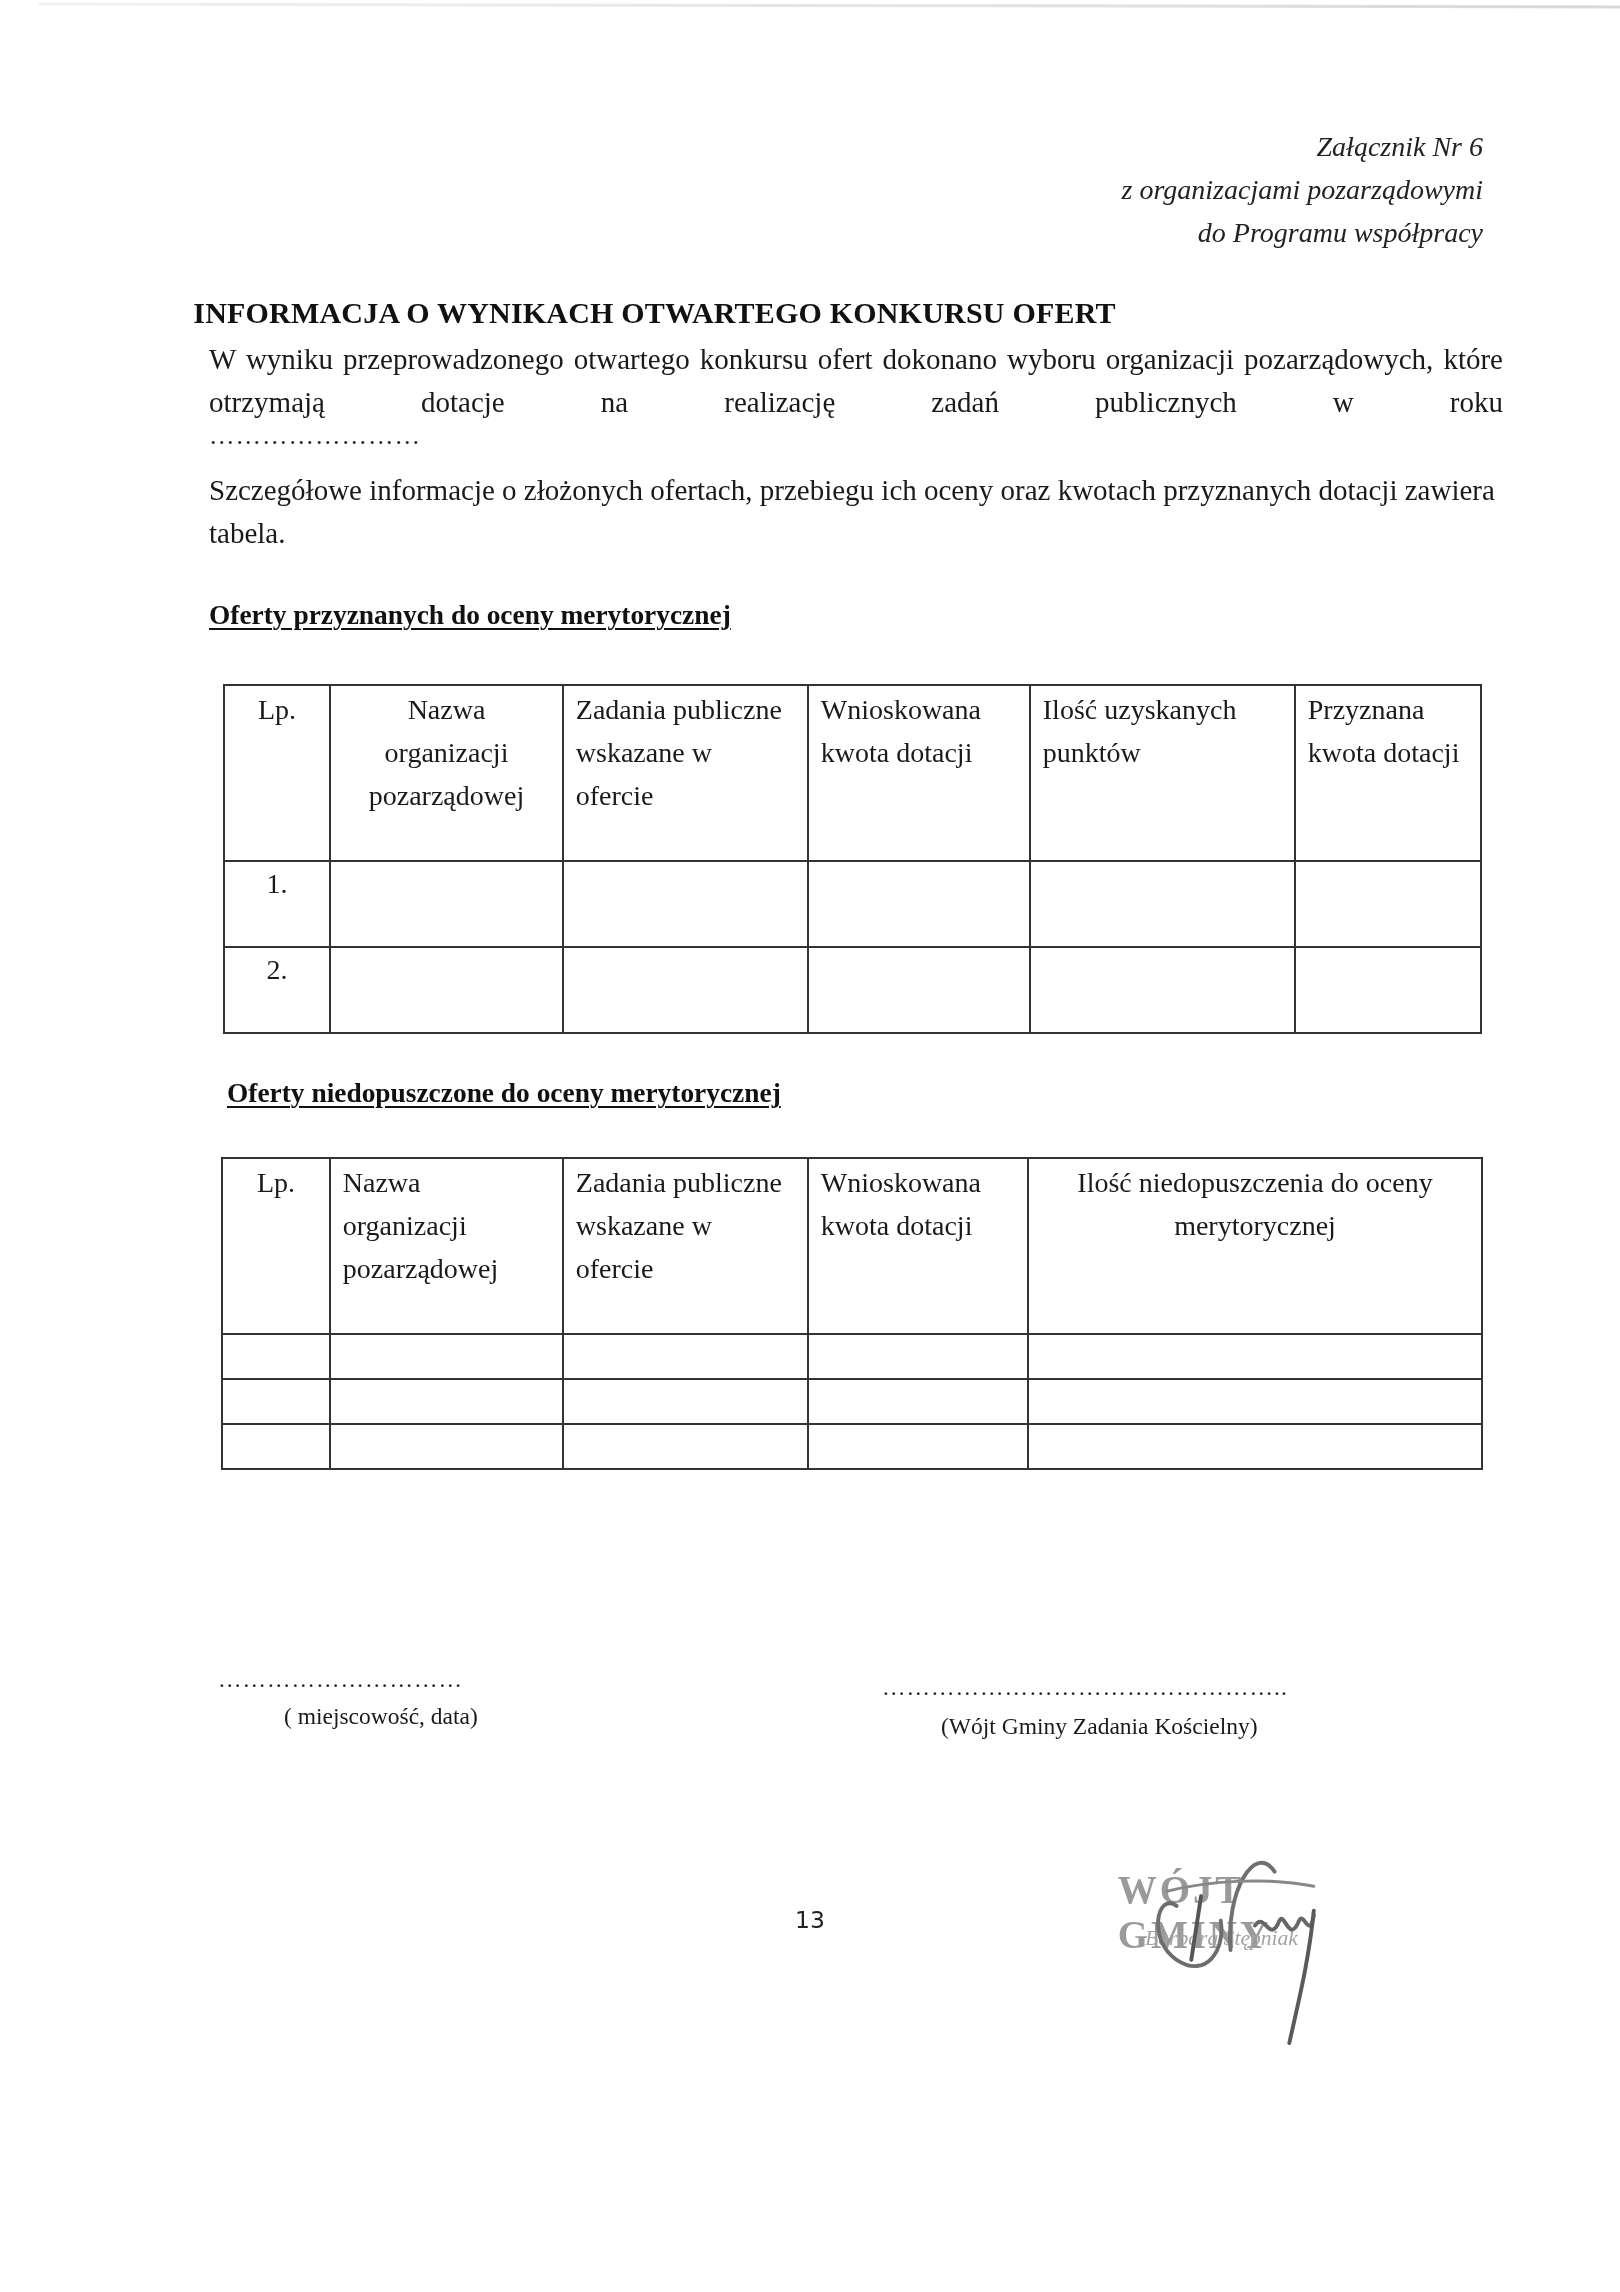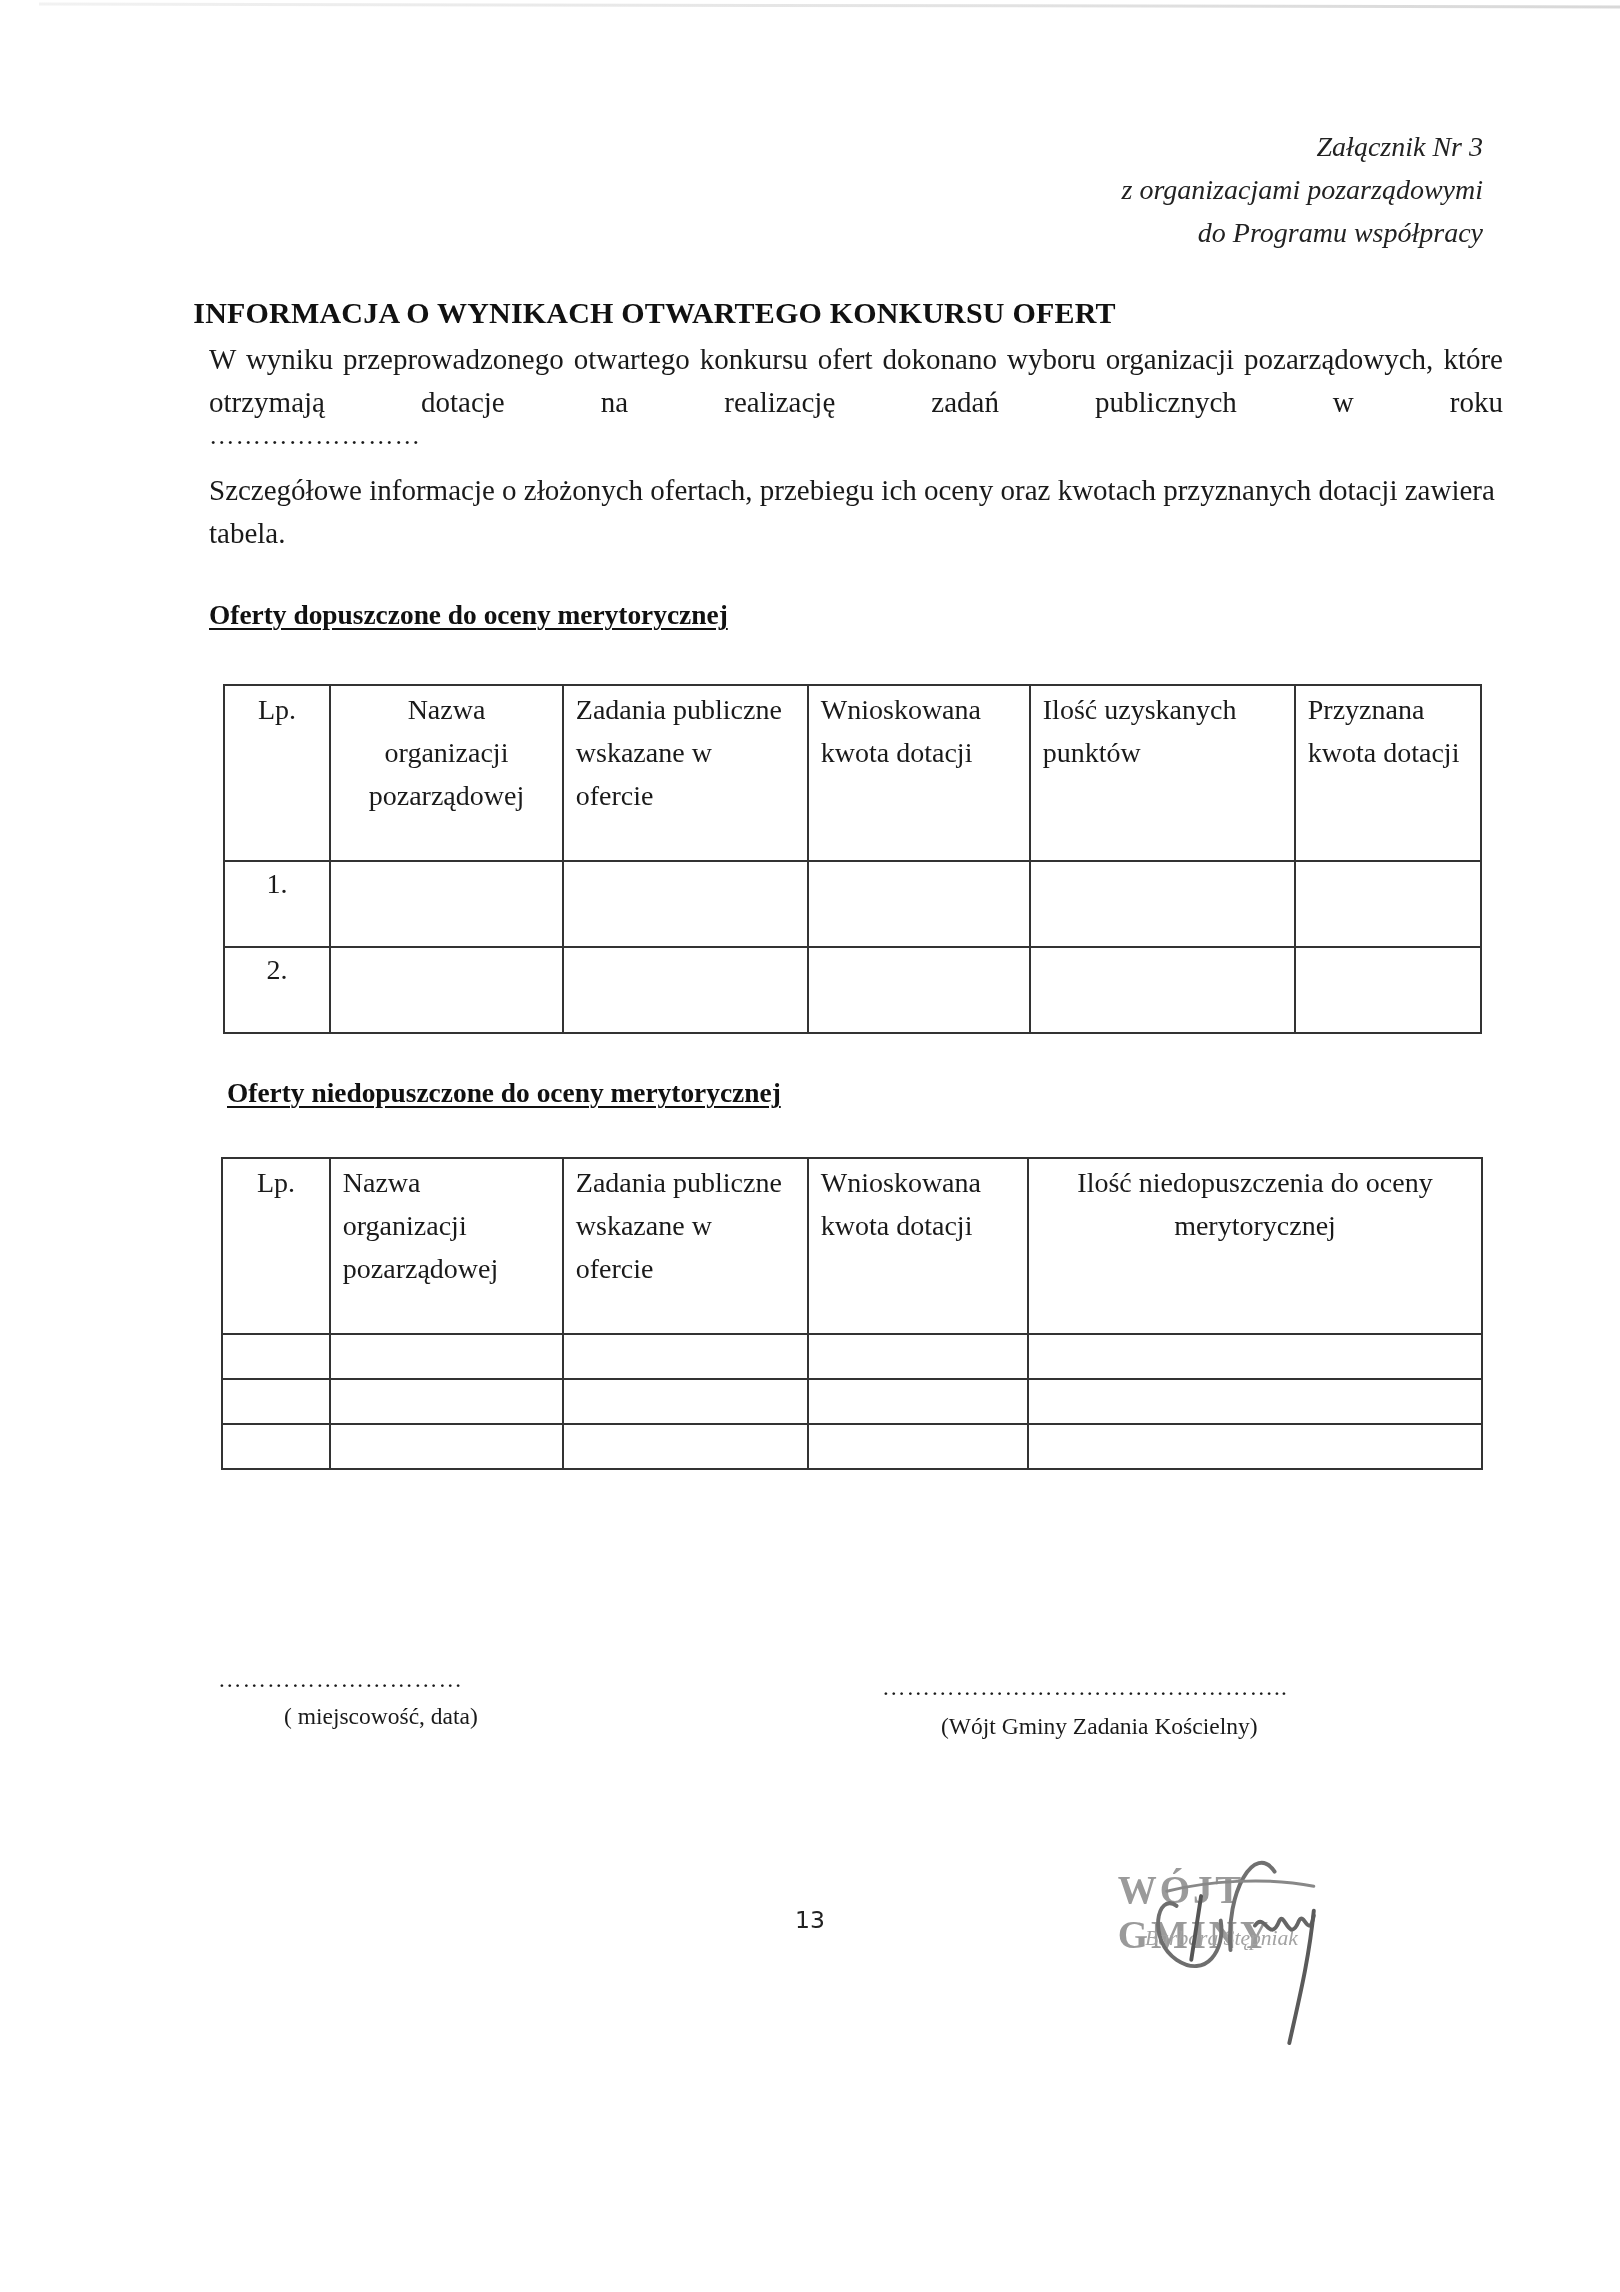--- a/index.html
+++ b/index.html
@@ -59,33 +59,33 @@
     position: absolute; left: 0; width: 1620px; top: 1906px; text-align: center;
     font-family: "DejaVu Sans", sans-serif; font-size: 23.5px; color: #222;
   }
 </style>
 </head>
 <body>
 
 <div class="scan-edge"></div>
 
 <div class="annex">
-  <div>Załącznik Nr 3</div>
+  <div>Załącznik Nr 6</div>
   <div>z organizacjami pozarządowymi</div>
   <div>do Programu współpracy</div>
 </div>
 
 <div class="title">INFORMACJA O WYNIKACH OTWARTEGO KONKURSU OFERT</div>
 
 <div class="intro">W wyniku przeprowadzonego otwartego konkursu ofert dokonano wyboru organizacji pozarządowych, które otrzymają dotacje na realizację zadań publicznych w roku</div>
 <div class="dots-line">……………………</div>
 
 <div class="detail">Szczegółowe informacje o złożonych ofertach, przebiegu ich oceny oraz kwotach przyznanych dotacji zawiera tabela.</div>
 
-<div class="section-title" style="left:209px; top:600px;">Oferty dopuszczone do oceny merytorycznej</div>
+<div class="section-title" style="left:209px; top:600px;">Oferty przyznanych do oceny merytorycznej</div>
 
 <table class="grid" style="left:223px; top:684px; width:1257px;">
   <colgroup>
     <col style="width:106px">
       <col style="width:233px">
       <col style="width:245px">
       <col style="width:222px">
       <col style="width:265px">
       <col style="width:186px">
   </colgroup>

